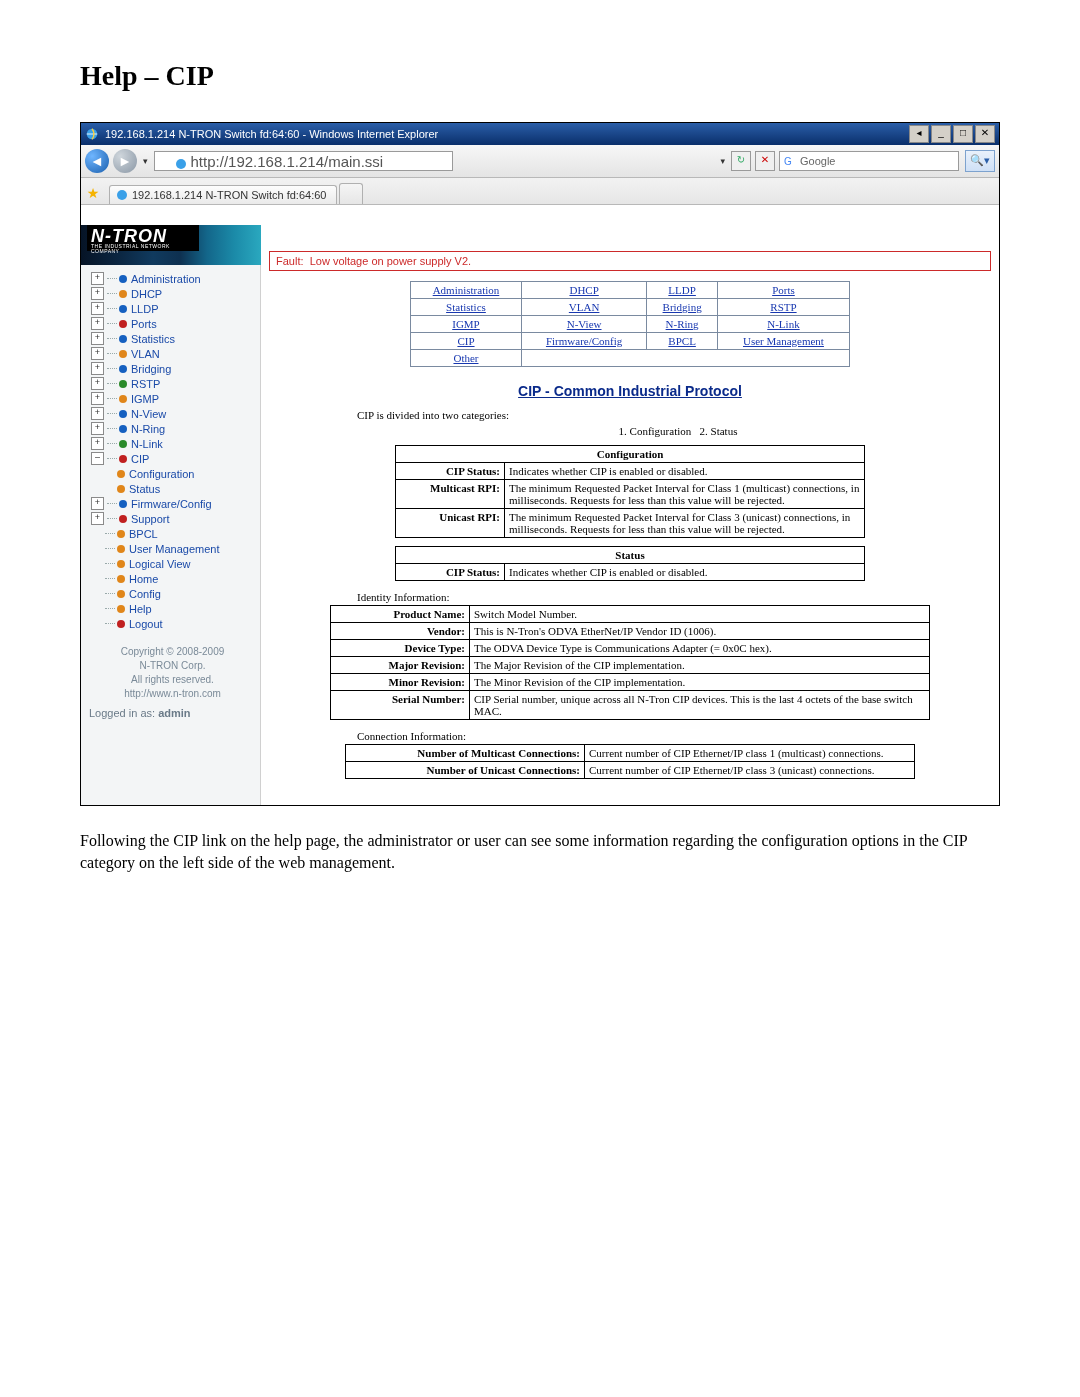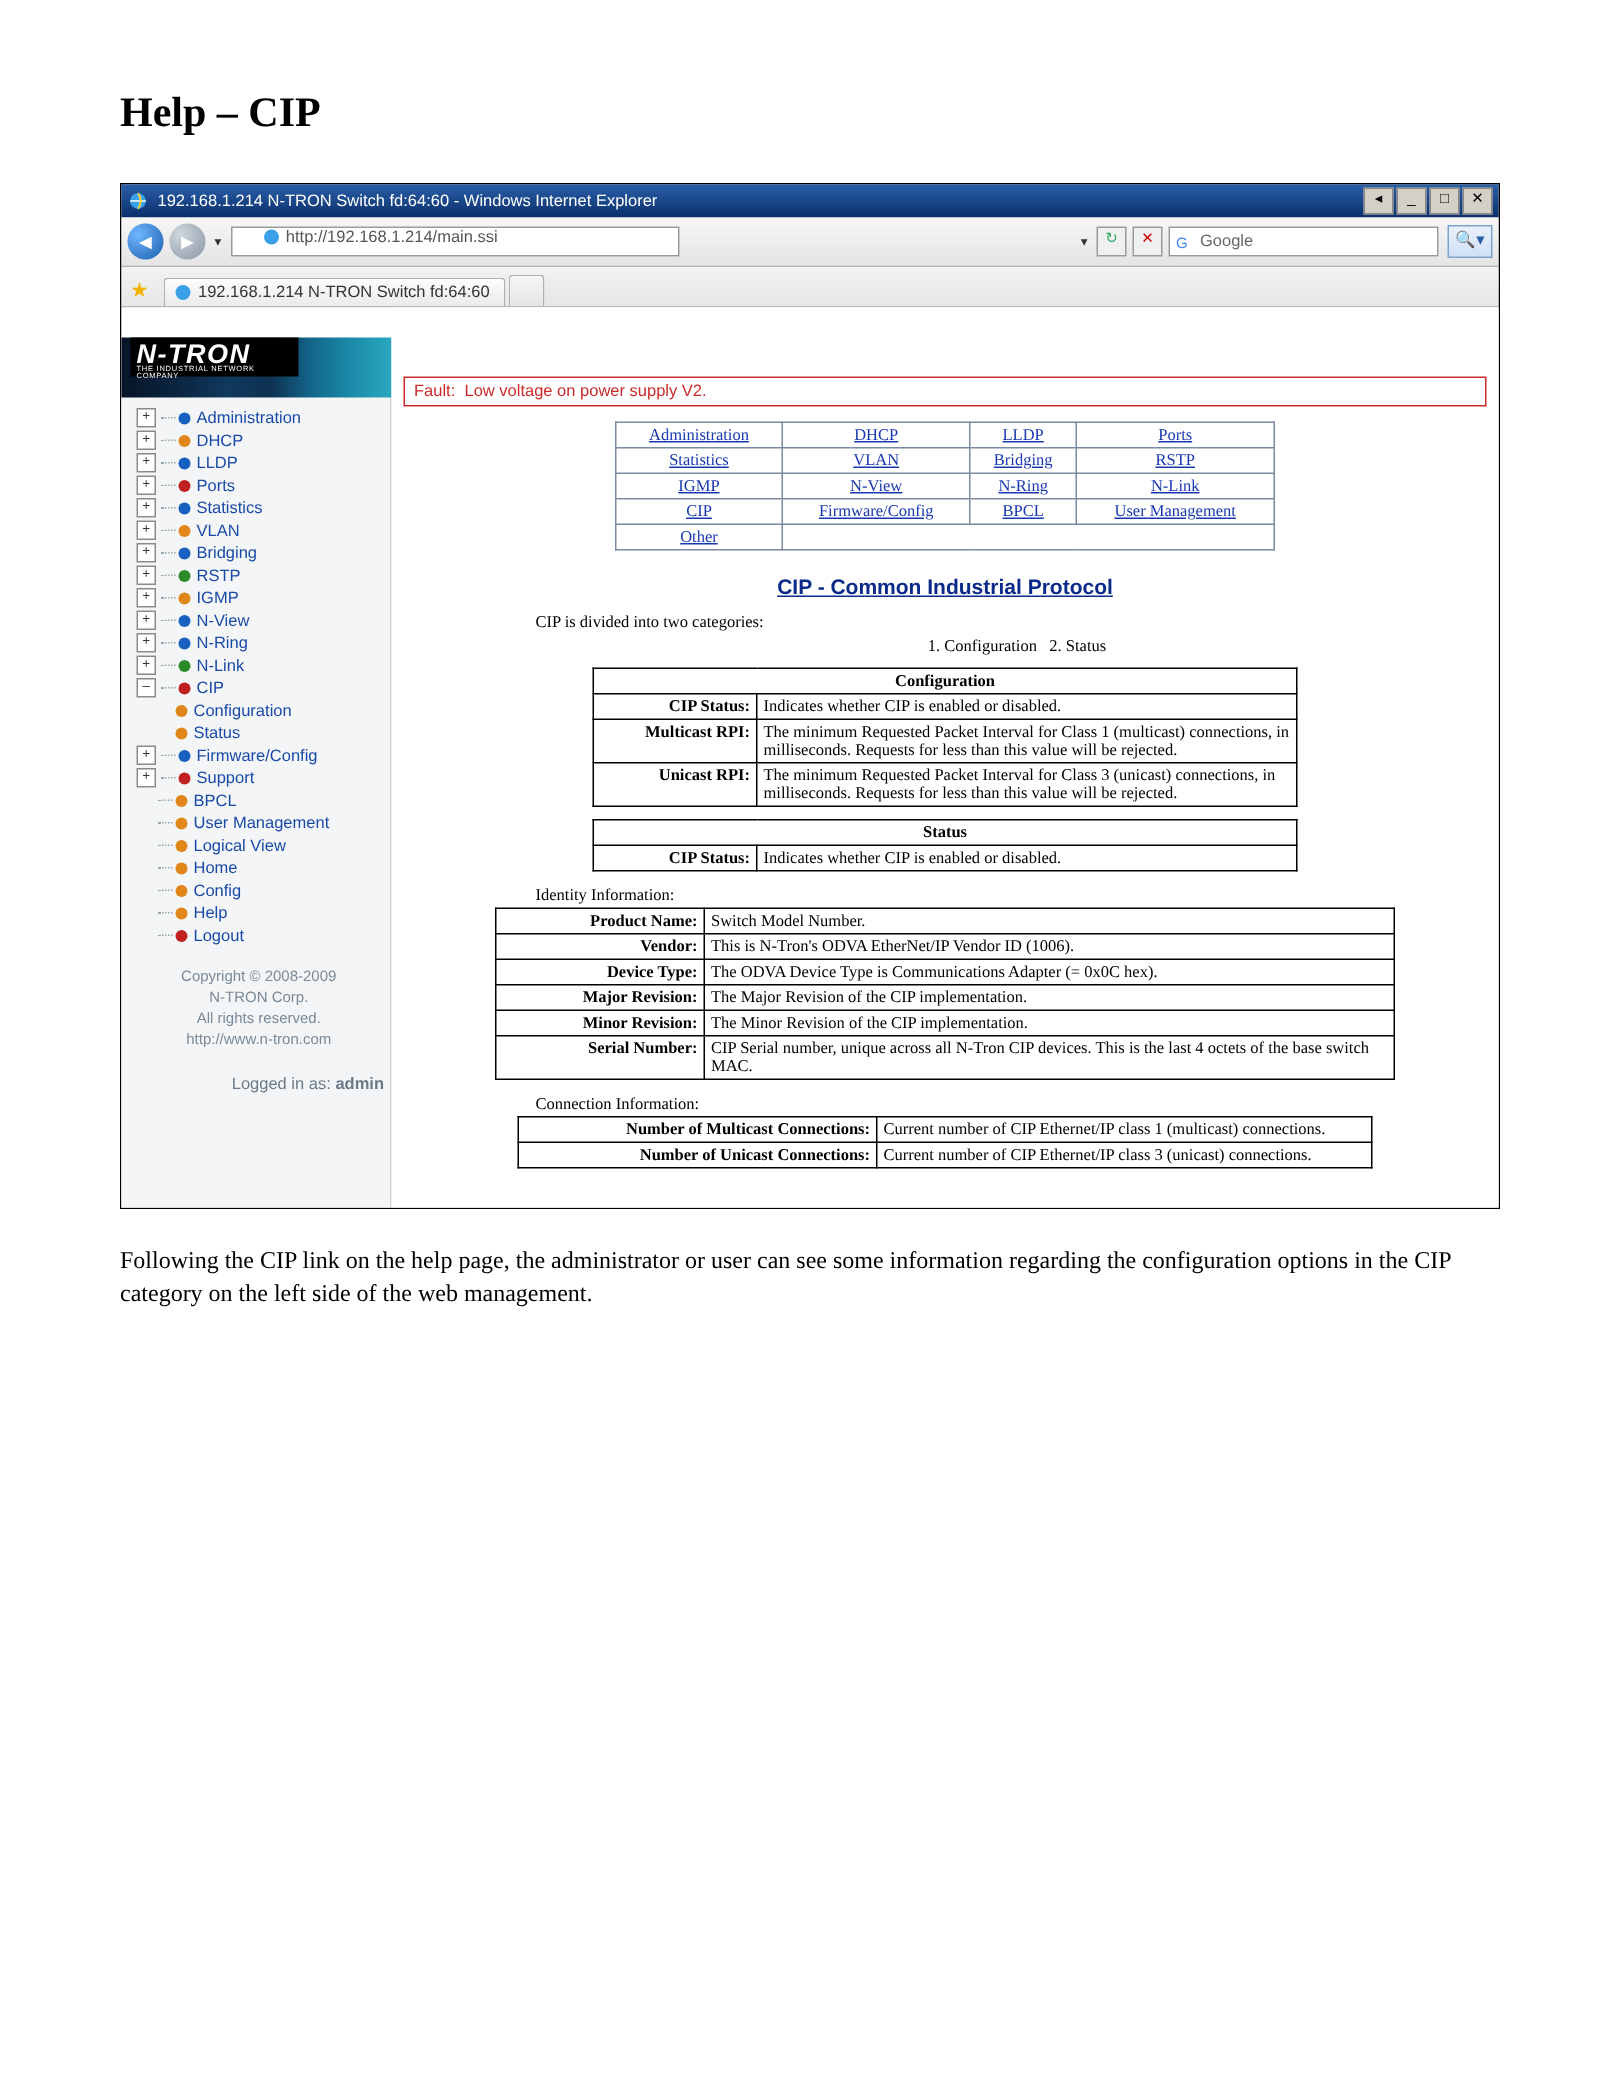--- a/index.html
+++ b/index.html
@@ -11,21 +11,21 @@
   .titlebar .ie-icon { width:14px; height:14px; margin-right:6px; display:inline-block; }
   .titlebar .caption { flex:1; font-size:11px; white-space:nowrap; overflow:hidden; }
   .titlebar .win-btns { display:flex; gap:2px; }
   .titlebar .win-btn { width:18px; height:16px; background:#d4d0c8; border:1px solid #888; color:#000; font-size:10px; line-height:14px; text-align:center; font-family:Arial, sans-serif; }
   
   .navbar { background:linear-gradient(#f7f7f7,#e4e4e4); border-bottom:1px solid #b8b8b8; display:flex; align-items:center; height:28px; padding:2px 4px; gap:4px; }
   .nav-circle { width:24px; height:24px; border-radius:50%; display:flex; align-items:center; justify-content:center; color:#fff; font-size:14px; }
   .nav-back { background:radial-gradient(circle at 30% 30%, #6fb6ff, #1a5fae); }
   .nav-fwd  { background:radial-gradient(circle at 30% 30%, #cfd6dc, #8a97a5); }
   .nav-drop { font-size:9px; color:#333; padding:0 2px; }
-  .addr-box { flex:1; max-width:520px; border:1px solid #9a9a9a; background:#fff; height:18px; display:flex; align-items:flex-start; padding:0 20px; font-size:11px; color:#555; }
+  .addr-box { flex:1; max-width:520px; border:1px solid #9a9a9a; background:#fff; height:18px; display:flex; align-items:flex-end; padding:0 20px; font-size:15px; color:#555; }
   .addr-box .favicon { width:12px; height:12px; margin-right:4px; display:inline-block; }
   .nav-spacer { flex:1; }
   .refresh-btn, .stop-btn { width:18px; height:18px; border:1px solid #9a9a9a; background:#f0f0f0; font-size:10px; line-height:16px; text-align:center; color:#3a6; }
   .stop-btn { color:#c00; }
   .search-box { width:170px; border:1px solid #9a9a9a; background:#fff; height:18px; display:flex; align-items:center; padding:0 4px; font-size:11px; color:#666; }
   .glogo { width:12px; height:12px; margin-right:4px; display:inline-block; }
   .search-go { width:28px; height:20px; background:linear-gradient(#e9f1fb,#cfe0f6); border:1px solid #7da2ce; margin-left:2px; font-size:11px; line-height:18px; text-align:center; color:#2a5ea8; }
   
   .tabstrip { background:linear-gradient(#f2f2f2,#e6e6e6); border-bottom:1px solid #b8b8b8; height:26px; display:flex; align-items:flex-end; padding:0 4px; gap:2px; }
   .fav-star { width:16px; height:16px; color:#f5b301; font-size:14px; line-height:16px; text-align:center; margin-right:6px; margin-bottom:3px; }
@@ -43,21 +43,21 @@
   .tree-row { display:flex; align-items:center; height:15px; white-space:nowrap; cursor:default; }
   .tree-row.child { padding-left:28px; }
   .tree-row.top { padding-left:2px; }
   .expander { width:11px; height:11px; border:1px solid #8a8a8a; background:#fff; color:#333; font-size:9px; line-height:9px; text-align:center; margin-right:3px; font-family:Arial; }
   .expander.none { border:none; background:transparent; }
   .dotline { width:10px; border-top:1px dotted #9aa; height:0; margin-right:2px; }
   .bullet { width:8px; height:8px; border-radius:50%; margin-right:4px; flex:none; }
   .b-blue{background:#1560c0;} .b-orange{background:#e0861a;} .b-green{background:#2a8a2a;} .b-red{background:#c02020;}
   .sidebar a, .tree-row .label { color:#1a4aa8; text-decoration:none; }
   .side-footer { margin-top:14px; text-align:center; color:#7a8a98; font-size:10px; line-height:14px; }
-  .side-login { margin-top:16px; text-align:right; color:#6a7a88; font-size:11px; }
+  .side-login { margin-top:6px; text-align:left; color:#6a7a88; font-size:11px; }
   
   .rightcol { flex:1; position:relative; background:#fff; padding-bottom:12px; }
   .rightcol .banner-gap { height:40px; }
   .fault-box { margin:6px 8px 10px 8px; border:1px solid #cc2a2a; padding:3px 6px; color:#cc2a2a; font-family:Verdana, sans-serif; font-size:11px; }
   .linkgrid { margin:0 auto 16px auto; border:1px solid #7a8aa0; border-collapse:collapse; width:440px; }
   .linkgrid td { border:1px solid #7a8aa0; text-align:center; padding:2px 4px; font-size:11px; }
   .linkgrid a { color:#1838b0; text-decoration:underline; font-family:"Times New Roman", serif; }
   .cip-title { text-align:center; font-family:Verdana, Tahoma, sans-serif; font-size:14px; font-weight:bold; color:#0a2a8a; text-decoration:underline; margin:14px 0 10px 0; }
   .cip-intro { font-size:11px; font-family:"Times New Roman", serif; margin-left:96px; }
   .cip-intro .cats { text-align:center; margin:4px 0 8px 0; }

